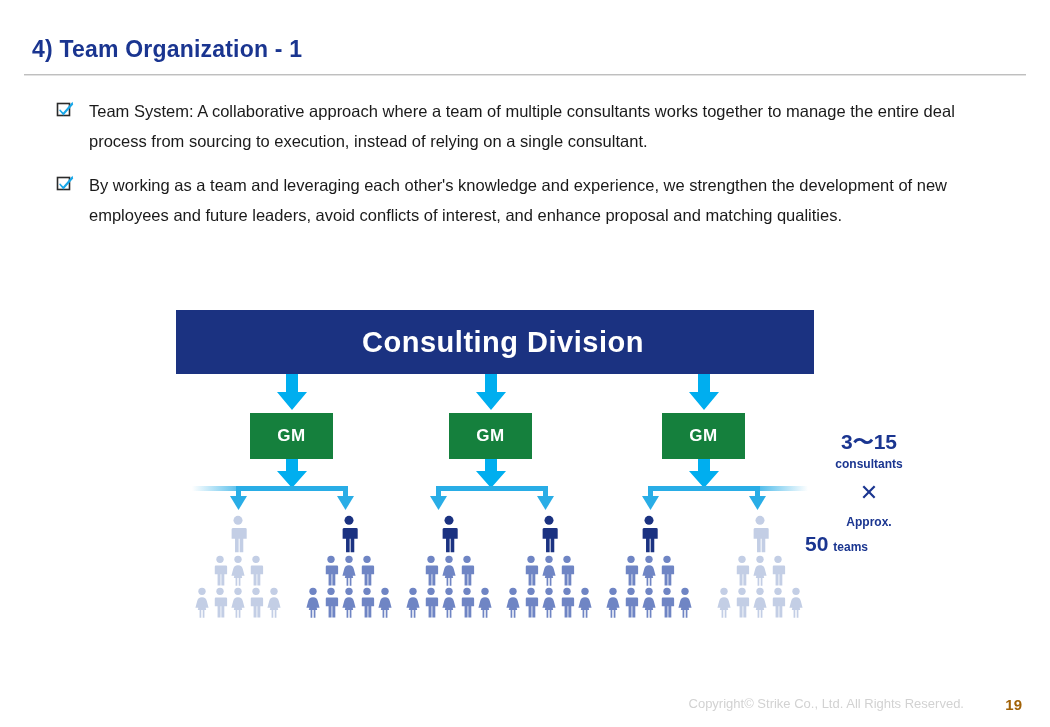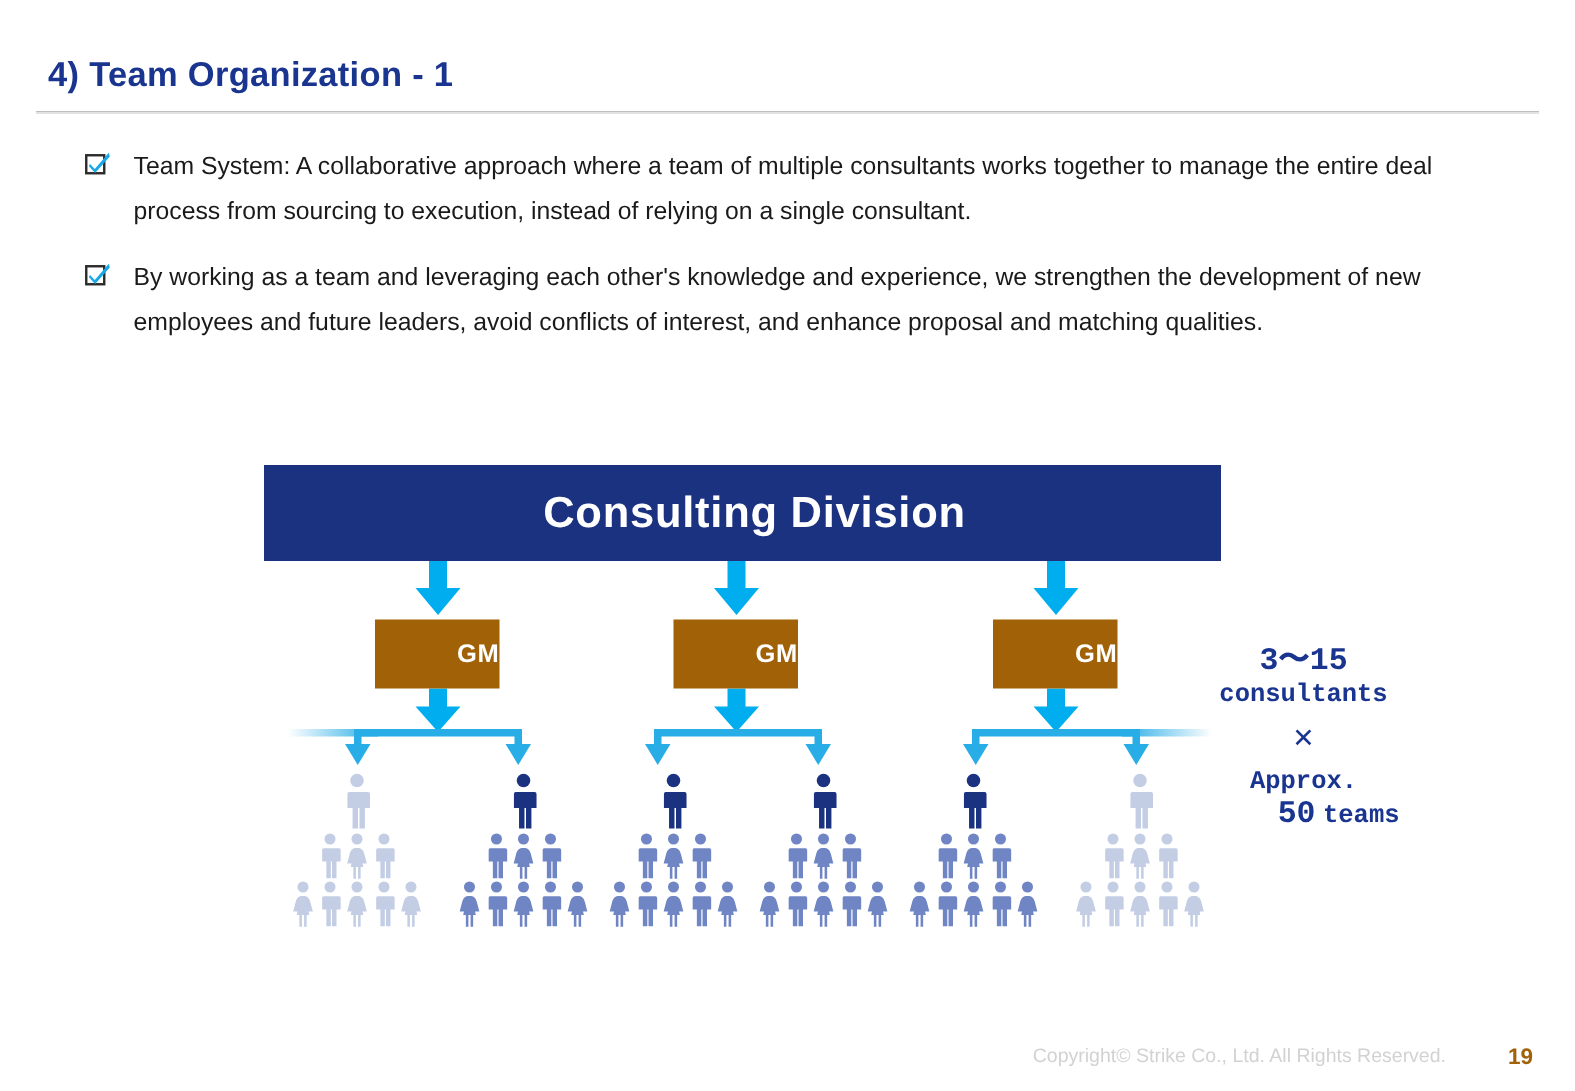--- a/index.html
+++ b/index.html
@@ -96,24 +96,24 @@
     font-size: 29px;
     font-weight: bold;
     letter-spacing: 0.5px;
   }
 
   .gm-box {
     position: absolute;
     top: 413px;
     width: 83px;
     height: 46px;
-    background: #a16207;
+    background: #15803d;
     display: flex;
     align-items: center;
-    justify-content: flex-end;
+    justify-content: center;
   }
   .gm-label {
     color: #ffffff;
     font-size: 17px;
     font-weight: bold;
     letter-spacing: 0.5px;
   }
 
   
   #connectors {
@@ -139,42 +139,41 @@
   .person { display: block; }
 
   
   #caption {
     position: absolute;
     left: 805px;
     top: 430px;
     width: 128px;
     text-align: center;
     color: #1a3590;
-    font-family: Liberation Mono, monospace;
   }
   .cap-big {
     font-size: 21px;
     font-weight: bold;
     line-height: 24px;
     letter-spacing: 0px;
   }
   .cap-small {
-    font-size: 17px;
+    font-size: 12px;
     font-weight: bold;
     line-height: 20px;
   }
   .cap-times {
     font-size: 22px;
     font-weight: normal;
     line-height: 38px;
   }
   .cap-row {
     display: flex;
     align-items: baseline;
-    justify-content: flex-end;
+    justify-content: flex-start;
     gap: 5px;
   }
 
   
   #footer-copy {
     position: absolute;
     right: 86px;
     bottom: 16px;
     font-size: 13px;
     color: #d2d2d2;

